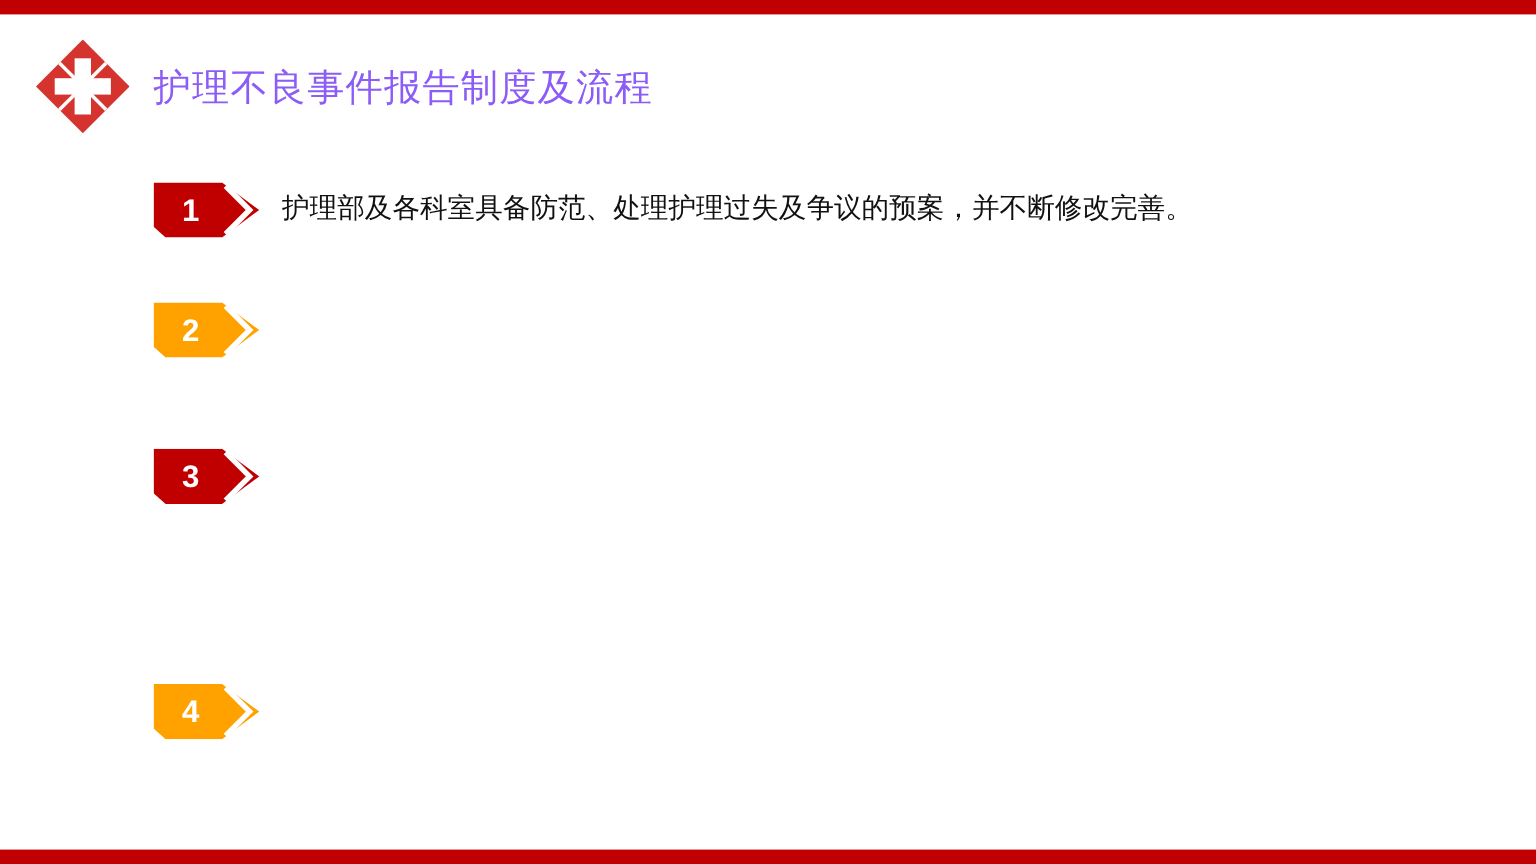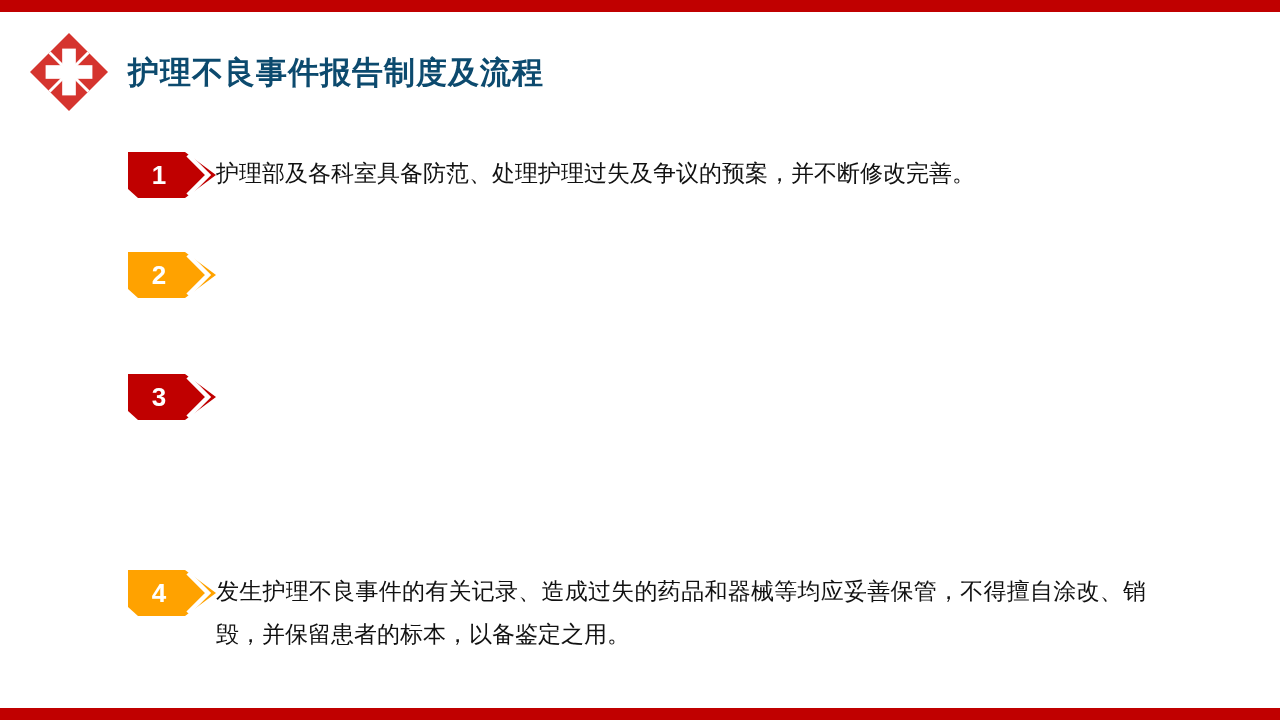--- a/index.html
+++ b/index.html
@@ -3,28 +3,28 @@
 <meta charset="utf-8">
 <style>
   html,body{margin:0;padding:0;}
   body{width:1280px;height:720px;overflow:hidden;background:#e8e8e8;}
   .slide{position:relative;width:1280px;height:720px;background:#ffffff;
          font-family:"Liberation Sans","DejaVu Sans",sans-serif;}
   .accent-bar{position:absolute;left:0;width:1280px;height:12px;background:#C00000;}
   .accent-bar.top{top:0;}
   .accent-bar.bottom{bottom:0;}
   .logo{position:absolute;left:30px;top:33px;width:78px;height:78px;}
-  .title{position:absolute;left:128px;top:52px;font-size:31px;font-weight:bold;
-         color:#0c4a6e;letter-spacing:1px;white-space:nowrap;}
+  .title{position:absolute;left:128px;top:52px;font-size:31px;font-weight:normal;
+         color:#8b5cf6;letter-spacing:1px;white-space:nowrap;}
   .item{position:absolute;left:128px;display:flex;align-items:flex-start;}
   .badge{position:relative;width:88px;height:46px;flex:0 0 88px;}
   .badge svg{position:absolute;left:0;top:0;width:88px;height:46px;display:block;}
   .badge .num{position:absolute;left:0;top:0;width:62px;height:46px;line-height:46px;
               text-align:center;color:#ffffff;font-size:26px;font-weight:bold;}
-  .item-text{width:930px;font-size:23px;line-height:43px;
+  .item-text{width:930px;margin-left:19px;font-size:23px;line-height:43px;
              color:#111;text-align:justify;text-justify:inter-ideograph;}
   .item1{top:152px;}
   .item2{top:252px;}
   .item3{top:374px;}
   .item4{top:570px;}
 </style>
 </head>
 <body>
 
 <div class="slide">
@@ -74,16 +74,15 @@
   </div>
 
   <div class="item item4">
     <div class="badge">
       <svg viewBox="0 0 88 46">
         <polygon points="0,0 57,0 88,23 57,46 10,46 0,37" fill="#FFA200"></polygon>
         <polyline points="60,3 80,23 60,43" stroke="#ffffff" stroke-width="4.5" fill="none"></polyline>
       </svg>
       <span class="num">4</span>
     </div>
-    <div class="item-text">发生护理不良事件的有关记录、造成过失的药品和器械等均应妥善保管，不得擅自涂改、销毁，并保留患者的标本，以备鉴定之用。</div>
   </div>
 
 </div>
 
 </body></html>

